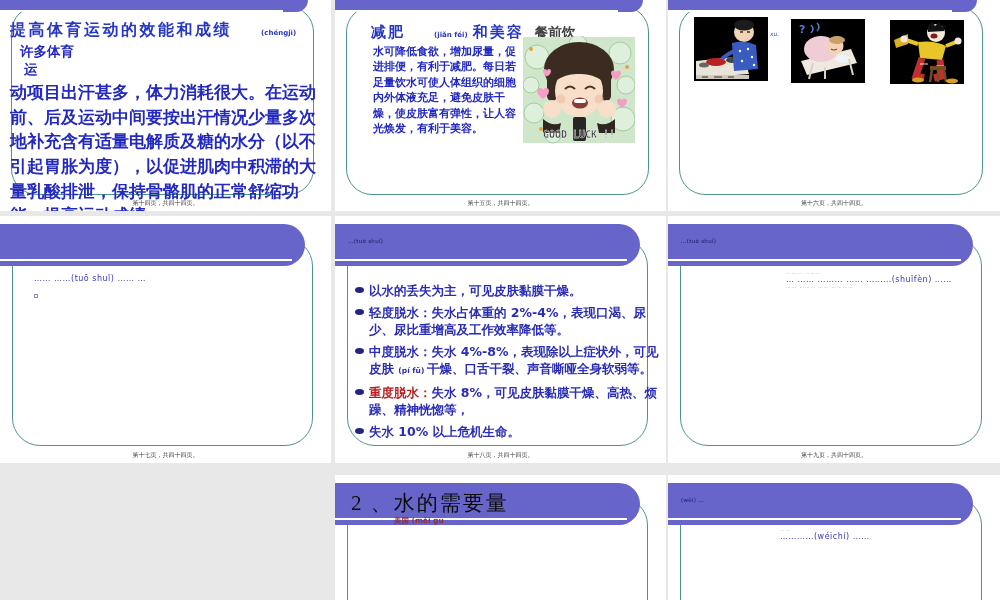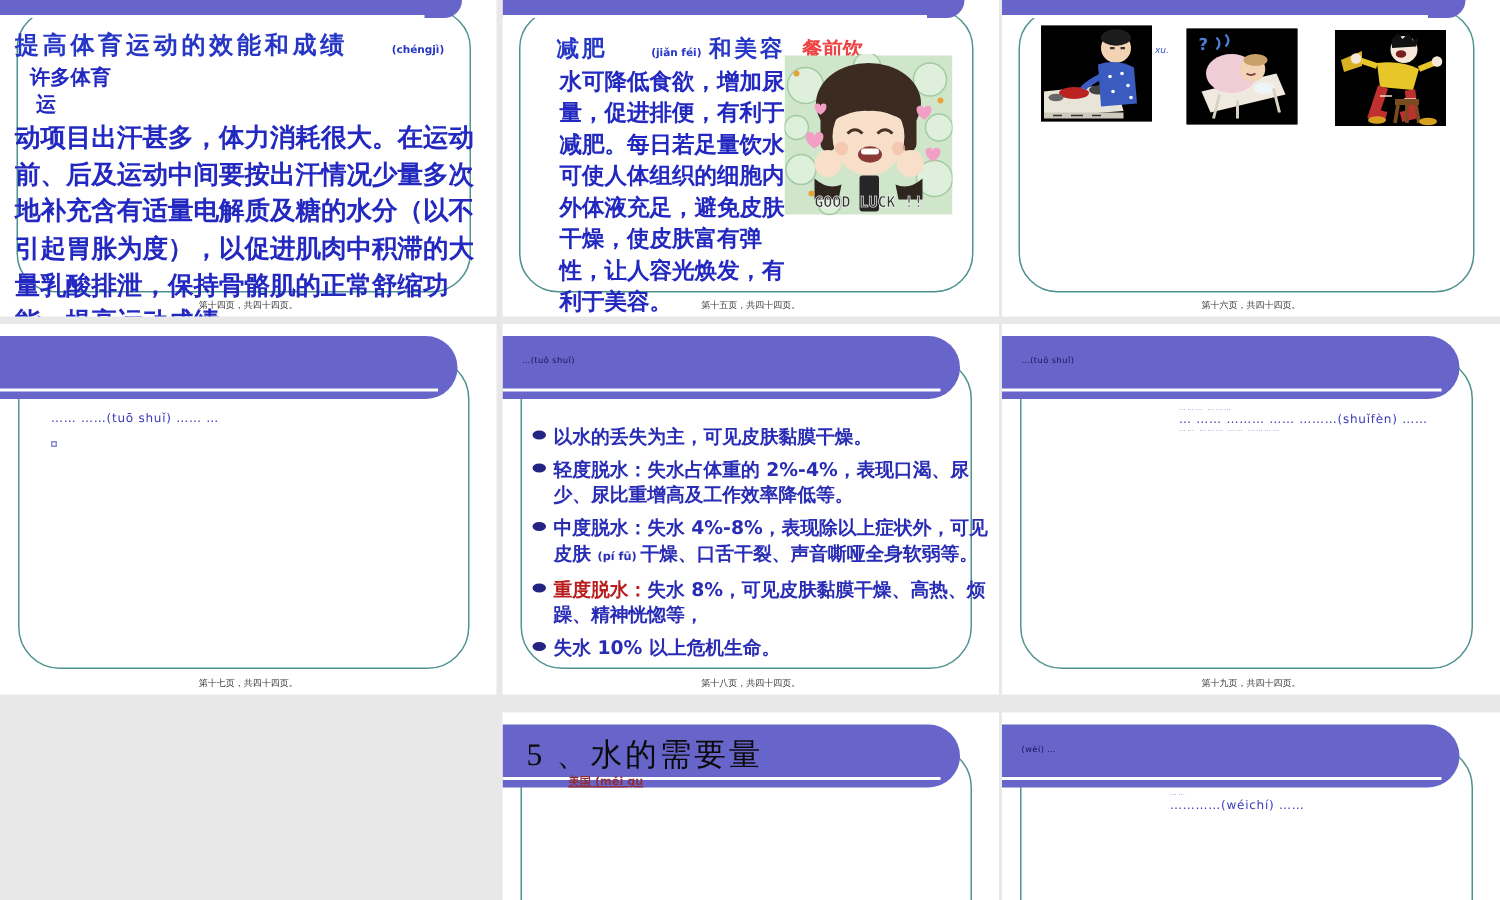--- a/index.html
+++ b/index.html
@@ -41,23 +41,23 @@
   .calli { font-family:"Liberation Serif", serif; font-weight:bold; color:#2737c5; }
   .s1-title { font-size:16px; letter-spacing:2.5px; }
   .py { font-size:7px; color:#2737c5; font-weight:bold;padding-left:24px; }
   .s1-suffix { font-size:13.5px; font-weight:bold; color:#2228c0; margin-left:10px; }
   .s1-line2 { display:block; font-size:13.5px; font-weight:bold; color:#2228c0; margin-left:14px; }
   .s1-body { font-size:17px; font-weight:bold; color:#2228c0; line-height:1.45; margin-top:1px; }
 
   
   .s2-content { position:absolute; z-index:4; left:36px; top:22px; right:6px; }
   .s2-title { font-size:15px; letter-spacing:2px; }
-  .s2-lead { font-size:13.5px; font-weight:bold; color:#ef4444; margin-left:6px; }
+  .s2-lead { font-size:13.5px; font-weight:bold; color:#404040; margin-left:6px; }
   .s2-body { position:absolute; z-index:4; left:38px; top:44px; width:150px;
-             font-size:15px; font-weight:bold; color:#2228c0; line-height:1.4; }
+             font-size:11px; font-weight:bold; color:#2228c0; line-height:1.4; }
   .photo { position:absolute; z-index:4; left:188px; top:36px; width:112px; height:108px; }
 
   
   .cartoon { position:absolute; z-index:4; width:74px; height:64px; background:#000; }
   .s3-ann { position:absolute; z-index:5; font-size:6px; color:#3a55c0; font-style:italic; }
 
   
   .bullets { position:absolute; z-index:4; left:20px; right:6px; top:66px; list-style:none; }
   .bullets li { display:flex; margin-bottom:5px; }
   .dot { flex:0 0 9px; width:6px; height:6px; margin:5px 5px 0 0; border-radius:50%;
@@ -70,22 +70,22 @@
   .mini { position:absolute; z-index:4; color:#3a3ab8; }
   .mini .l-big { font-size:8px; letter-spacing:.5px; white-space:nowrap; }
   .mini .l-tiny { font-size:4.5px; color:#7a7ace; letter-spacing:1px; line-height:5px;
                   white-space:nowrap; }
   .mini .sq { display:inline-block; width:4px; height:4px; border:1px solid #8a8ad0; }
 
   
   .s8-title { position:absolute; z-index:3; left:16px; top:8px; height:42px; line-height:40px;
               font-family:"Liberation Serif", serif; font-size:21px; color:#0a0a0a;
               letter-spacing:2px; }
-  .s8-sub { position:absolute; z-index:4; left:44px; top:41px; font-size:7.5px;
-            color:#8e2f3e; font-weight:bold; white-space:nowrap;text-decoration:underline; }
+  .s8-sub { position:absolute; z-index:4; left:59px; top:41px; font-size:7.5px;
+            color:#8e2f3e; font-weight:bold; white-space:nowrap; }
 </style>
 </head>
 <body>
 
 <div id="grid">
 
   <div class="cell c1 r1">
     <div class="frame"></div>
     <div class="bar">
       <div class="wline"></div>
@@ -269,21 +269,21 @@
     </div>
     <div class="footer">第十九页，共四十四页。</div>
   </div>
 
 
   <div class="cell c2 r3">
     <div class="frame"></div>
     <div class="bar">
       <div class="wline"></div>
     </div>
-    <div class="s8-title">5 、水的需要量</div>
+    <div class="s8-title">2 、水的需要量</div>
     <div class="s8-sub">美国 (měi gu</div>
   </div>
 
   <div class="cell c3 r3">
     <div class="frame"></div>
     <div class="bar">
       <div class="tinyhdr">(wèi) …</div>
       <div class="wline"></div>
     </div>
     <div class="mini" style="left:112px; top:52px;">

